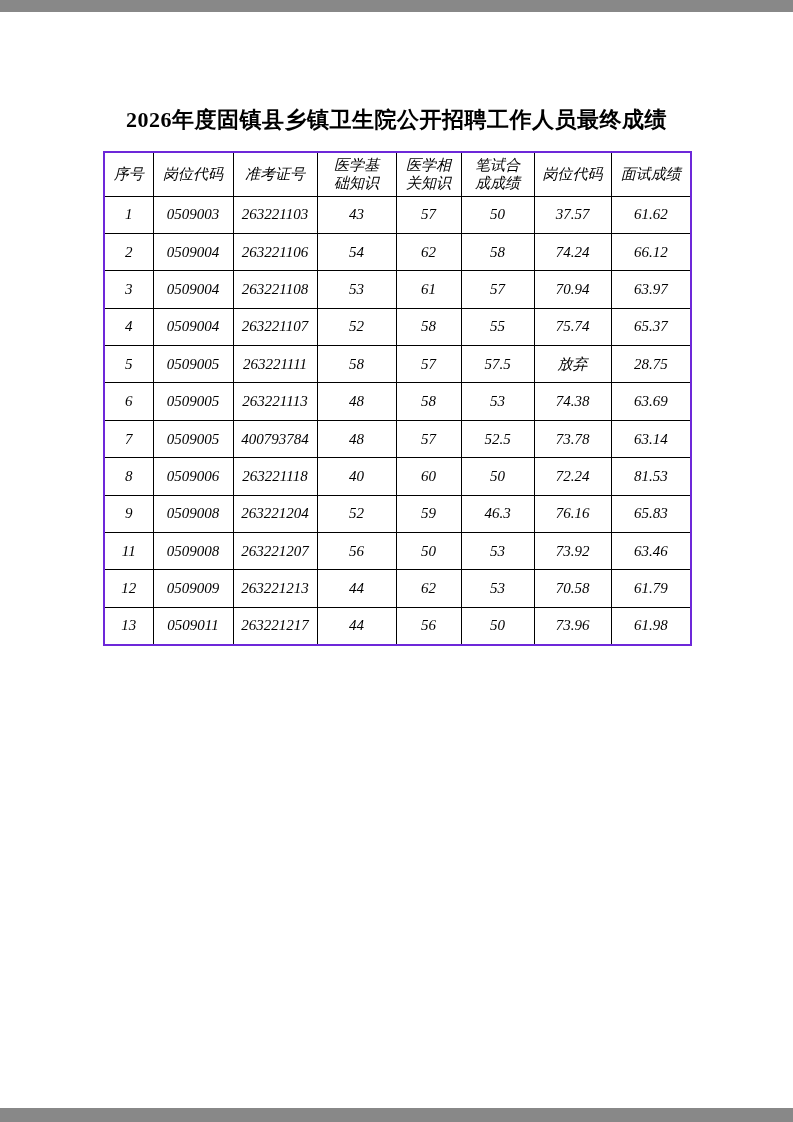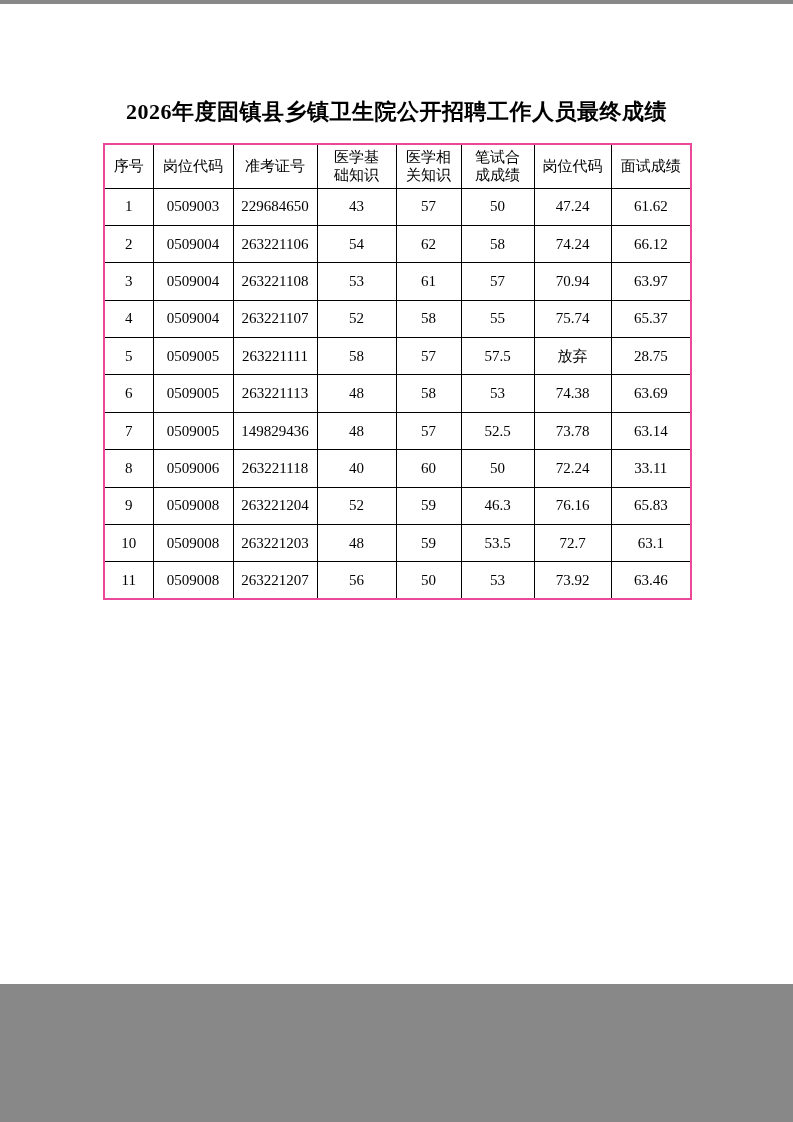--- a/index.html
+++ b/index.html
@@ -4,22 +4,22 @@
 <style>
   html, body {
     margin: 0;
     padding: 0;
     background: #888;
     font-family: "Liberation Serif", "DejaVu Serif", serif;
   }
   .page {
     position: relative;
     width: 793px;
-    height: 980px;
-    margin: 4px auto;
+    height: 1096px;
+    margin: 12px auto;
     background: #ffffff;
     color: #000000;
     overflow: hidden;
   }
   .doc-title {
     position: absolute;
     top: 93px;
     left: 0;
     width: 100%;
     text-align: center;
@@ -42,21 +42,22 @@
     border: 1px solid #000000;
     text-align: center;
     vertical-align: middle;
     font-size: 15px;
     font-weight: normal;
     color: #000000;
     padding: 0;
     overflow: hidden;
   }
   table.scores {
-    border: 2px solid #ec4899;
+    border: 2px solid #6d28d9;
+    font-style: italic;
   }
   table.scores thead tr {
     height: 44px;
   }
   table.scores tbody tr {
     height: 37.4px;
   }
   table.scores th {
     white-space: pre-line;
     line-height: 1.25;
@@ -92,25 +93,25 @@
         <th>笔试合
 成成绩</th>
         <th>岗位代码</th>
         <th>面试成绩</th>
       </tr>
     </thead>
     <tbody>
         <tr>
           <td>1</td>
           <td>0509003</td>
-          <td>229684650</td>
+          <td>263221103</td>
           <td>43</td>
           <td>57</td>
           <td>50</td>
-          <td>47.24</td>
+          <td>37.57</td>
           <td>61.62</td>
         </tr>
         <tr>
           <td>2</td>
           <td>0509004</td>
           <td>263221106</td>
           <td>54</td>
           <td>62</td>
           <td>58</td>
           <td>74.24</td>
@@ -152,63 +153,73 @@
           <td>263221113</td>
           <td>48</td>
           <td>58</td>
           <td>53</td>
           <td>74.38</td>
           <td>63.69</td>
         </tr>
         <tr>
           <td>7</td>
           <td>0509005</td>
-          <td>149829436</td>
+          <td>400793784</td>
           <td>48</td>
           <td>57</td>
           <td>52.5</td>
           <td>73.78</td>
           <td>63.14</td>
         </tr>
         <tr>
           <td>8</td>
           <td>0509006</td>
           <td>263221118</td>
           <td>40</td>
           <td>60</td>
           <td>50</td>
           <td>72.24</td>
-          <td>33.11</td>
+          <td>81.53</td>
         </tr>
         <tr>
           <td>9</td>
           <td>0509008</td>
           <td>263221204</td>
           <td>52</td>
           <td>59</td>
           <td>46.3</td>
           <td>76.16</td>
           <td>65.83</td>
         </tr>
         <tr>
-          <td>10</td>
-          <td>0509008</td>
-          <td>263221203</td>
-          <td>48</td>
-          <td>59</td>
-          <td>53.5</td>
-          <td>72.7</td>
-          <td>63.1</td>
-        </tr>
-        <tr>
           <td>11</td>
           <td>0509008</td>
           <td>263221207</td>
           <td>56</td>
           <td>50</td>
           <td>53</td>
           <td>73.92</td>
           <td>63.46</td>
         </tr>
+        <tr>
+          <td>12</td>
+          <td>0509009</td>
+          <td>263221213</td>
+          <td>44</td>
+          <td>62</td>
+          <td>53</td>
+          <td>70.58</td>
+          <td>61.79</td>
+        </tr>
+        <tr>
+          <td>13</td>
+          <td>0509011</td>
+          <td>263221217</td>
+          <td>44</td>
+          <td>56</td>
+          <td>50</td>
+          <td>73.96</td>
+          <td>61.98</td>
+        </tr>
       </tbody>
   </table>
 
 </div>
 
 </body></html>

